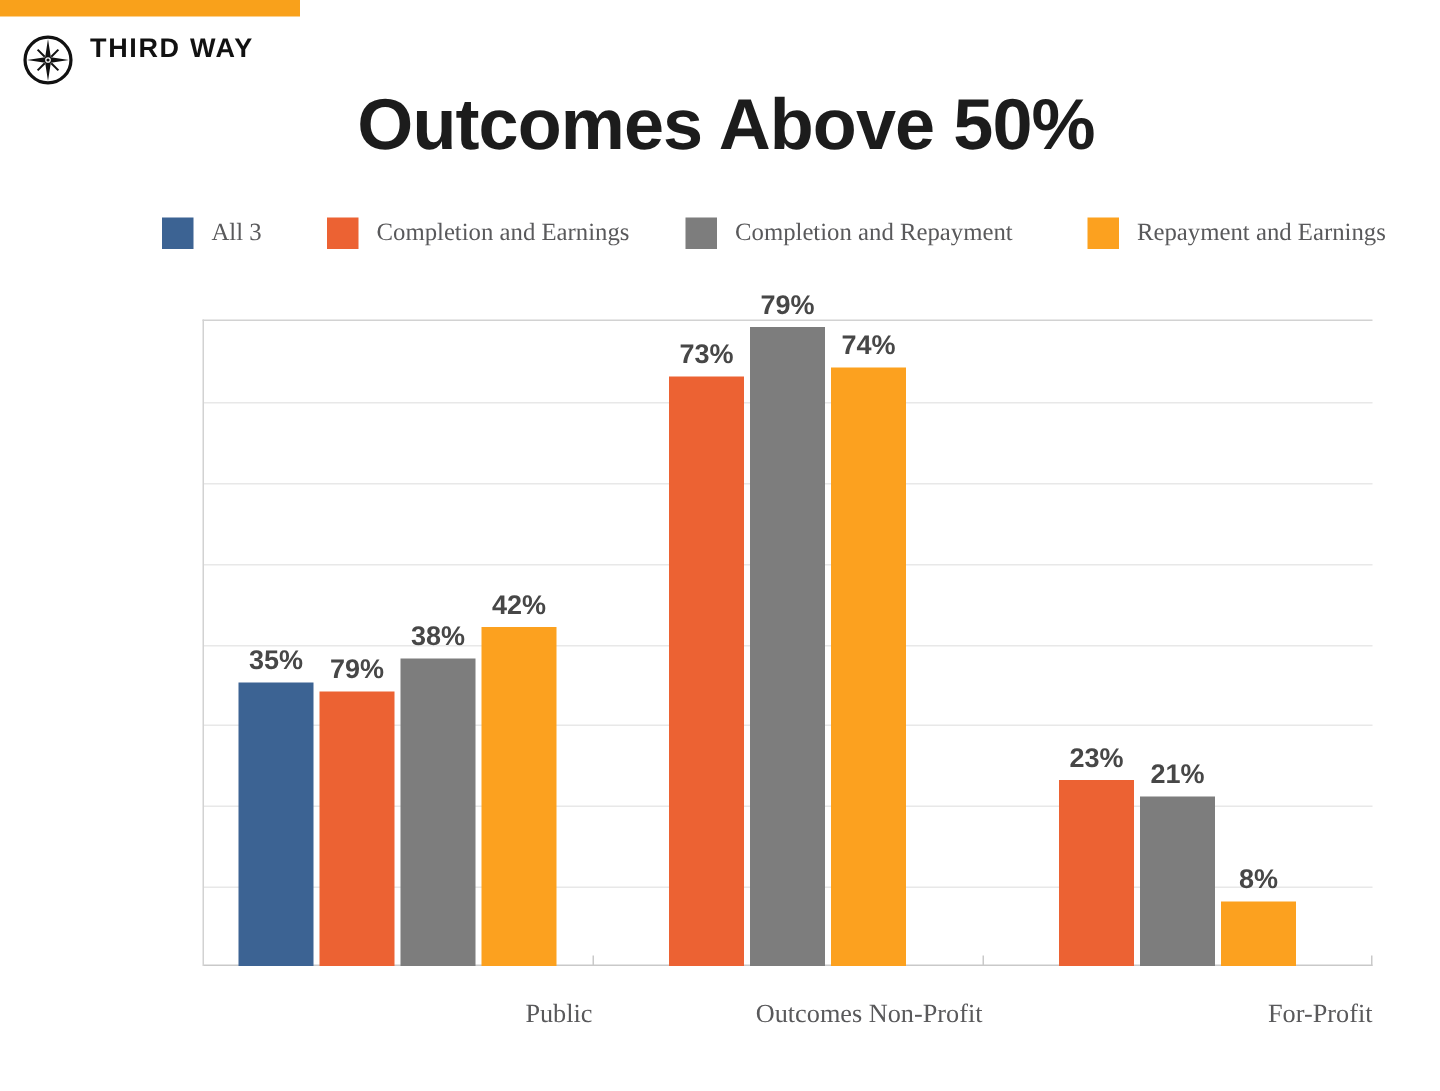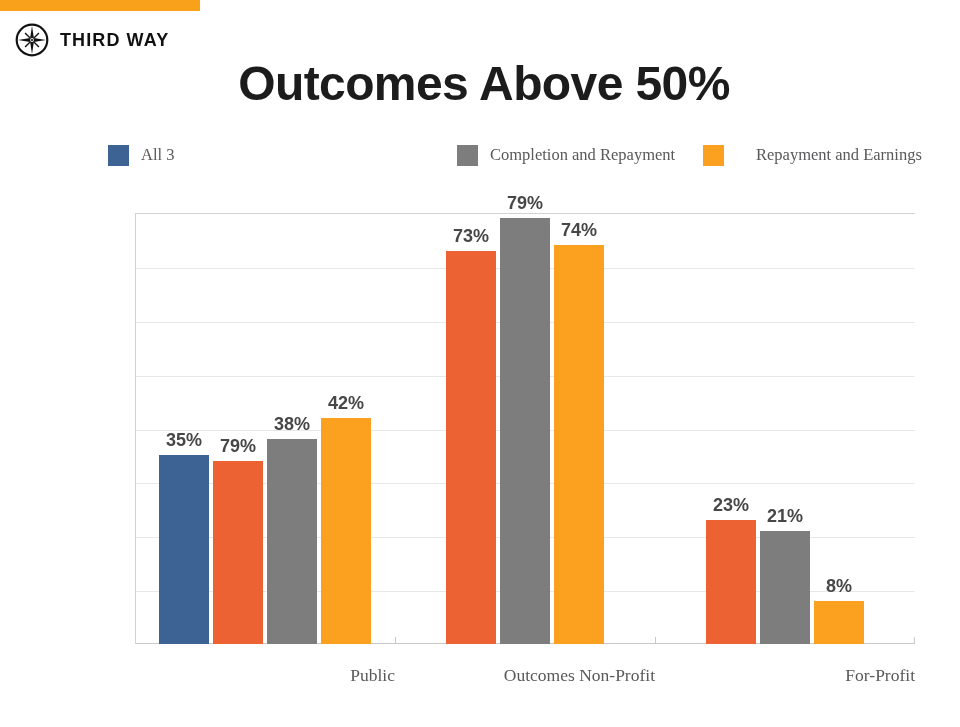--- a/index.html
+++ b/index.html
@@ -5,21 +5,21 @@
   html,body{margin:0;padding:0;}
   body{
     width:960px;height:727px;background:#ffffff;
     font-family:"Liberation Sans", sans-serif;
     overflow:hidden;position:relative;
   }
   
   .topbar{position:absolute;left:0;top:0;width:200px;height:11px;background:#F9A11B;}
 
   
-  .brand{position:absolute;left:14px;top:22px;display:flex;align-items:center;gap:10px;}
+  .brand{position:absolute;left:14px;top:22px;display:flex;gap:10px;}
   .brand-logo{width:36px;height:36px;display:block;}
   .brand-name{
     font-size:18px;font-weight:bold;letter-spacing:1.1px;color:#111111;
     font-family:"Liberation Sans", sans-serif;
   }
 
   
   .title{
     position:absolute;left:4px;top:56px;width:960px;text-align:center;
     font-size:48px;font-weight:bold;color:#1c1c1c;letter-spacing:-0.6px;
@@ -93,25 +93,29 @@
   <span class="brand-name">THIRD WAY</span>
 </div>
 
 <div class="title">Outcomes Above 50%</div>
 
 <div class="legend">
     <div class="legend-item" style="position: absolute; left: 0px;">
       <span class="legend-swatch" style="background: rgb(60, 99, 147);"></span>
       <span class="legend-label">All 3</span>
     </div>
+    <div class="legend-item" style="position: absolute; left: 110px;">
+      <span class="legend-swatch" style="background: rgb(236, 98, 51);"></span>
+      <span class="legend-label">Completion and Earnings</span>
+    </div>
     <div class="legend-item" style="position: absolute; left: 349px;">
       <span class="legend-swatch" style="background: rgb(125, 125, 125);"></span>
       <span class="legend-label">Completion and Repayment</span>
     </div>
-    <div class="legend-item" style="position: absolute; left: 595px; gap: 20px;">
+    <div class="legend-item" style="position: absolute; left: 617px;">
       <span class="legend-swatch" style="background: rgb(252, 161, 31);"></span>
       <span class="legend-label">Repayment and Earnings</span>
     </div>
   </div>
 
 <div class="chart">
   <div class="plot">
     <div class="axis-base"></div>
   <div class="gridline" style="top: 53.875px;"></div>
       <div class="gridline" style="top: 107.75px;"></div>

